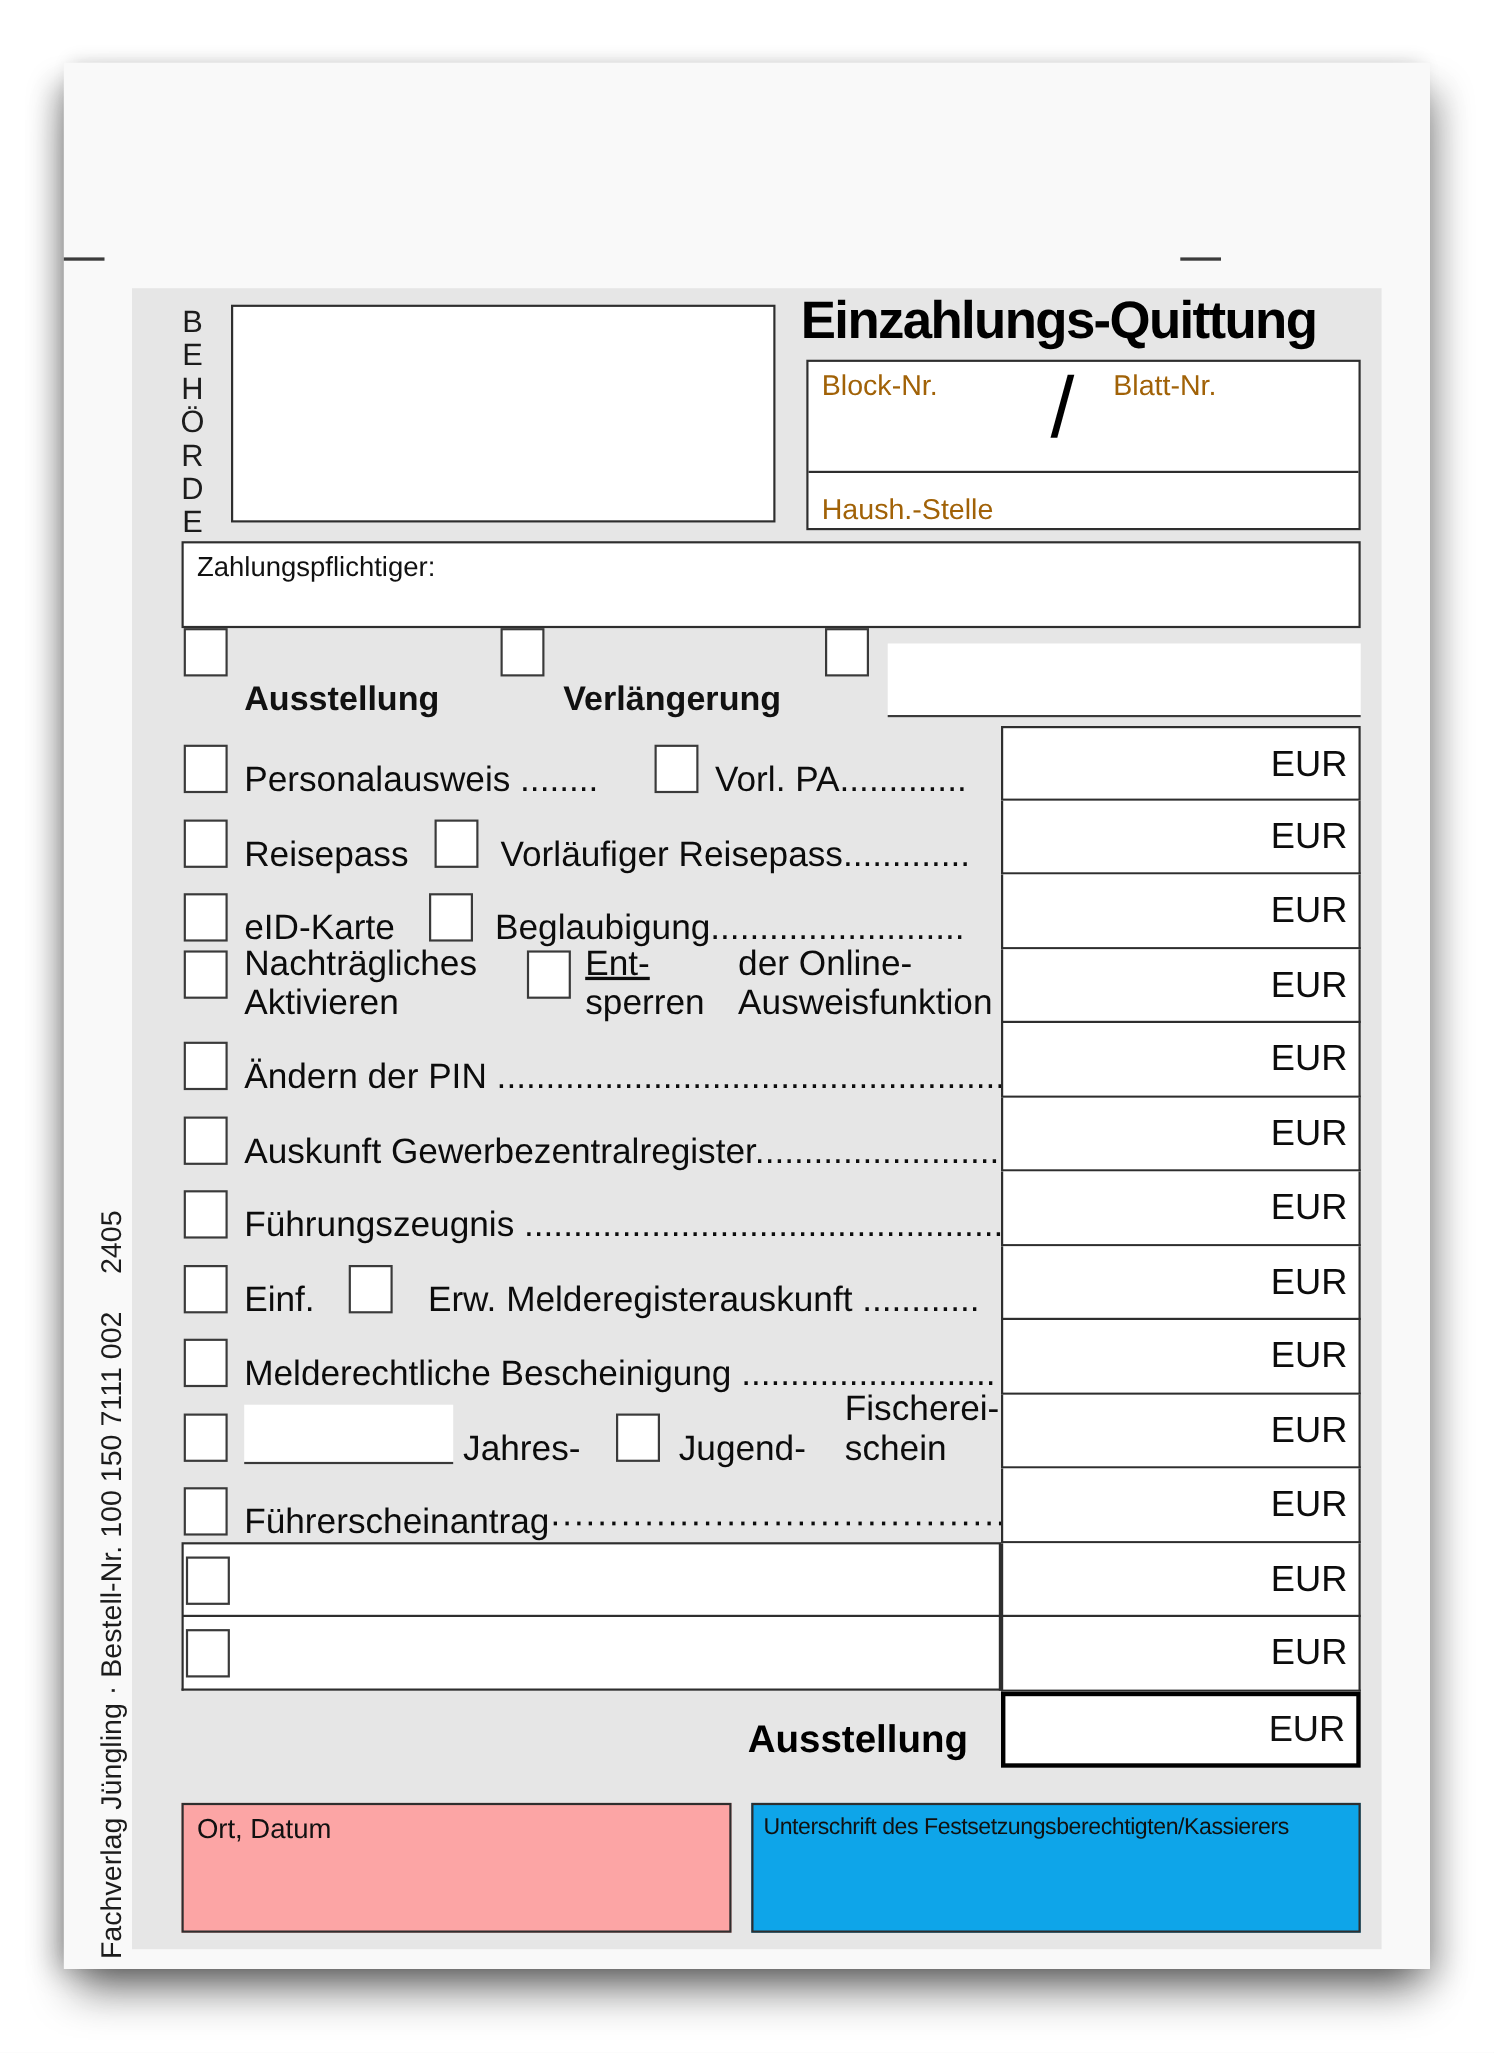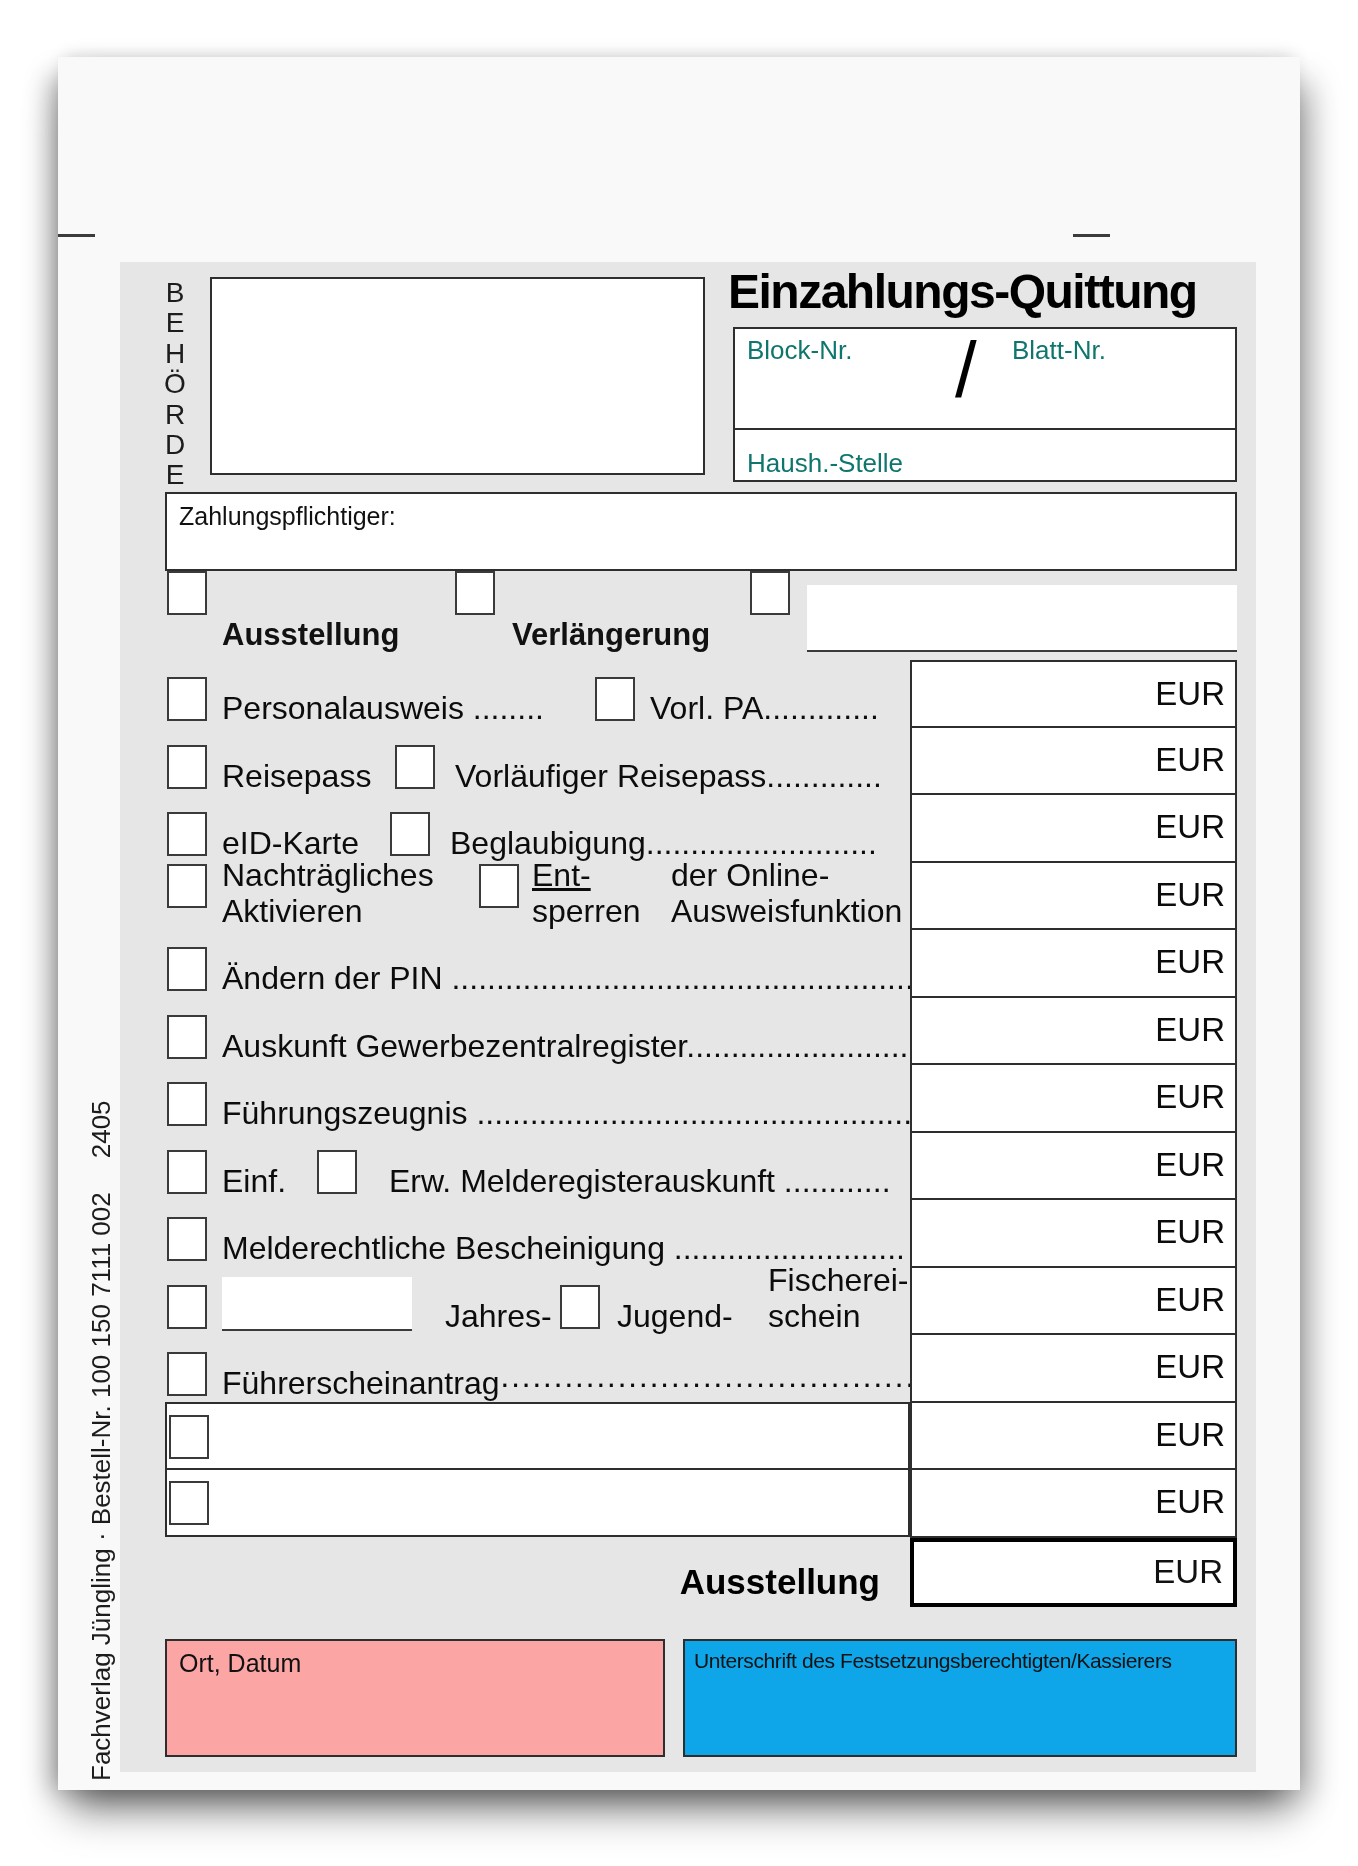--- a/index.html
+++ b/index.html
@@ -16,21 +16,21 @@
   
   .behoerde-letters{position:absolute;left:38px;top:16px;width:34px;text-align:center;
                     font-size:28px;line-height:30.4px;color:#1c1c1c;}
   .behoerde-letters span{display:block;}
   .behoerde-box{position:absolute;left:90px;top:15px;width:495px;height:198px;background:#fff;
                 border:2px solid #2e2e2e;box-sizing:border-box;}
   .title{position:absolute;left:608px;top:2px;width:648px;font-size:48px;font-weight:bold;
          letter-spacing:-1.5px;white-space:nowrap;color:#000;}
   .block-box{position:absolute;left:613px;top:65px;width:504px;height:155px;background:#fff;
              border:2px solid #2e2e2e;box-sizing:border-box;}
-  .block-box .lab{position:absolute;font-size:26px;color:#0f766e;}
+  .block-box .lab{position:absolute;font-size:26px;color:#a16207;}
   .block-label{left:12px;top:6px;}
   .blatt-label{left:277px;top:6px;}
   .slash{position:absolute;left:220px;top:2px;font-size:78px;line-height:1;font-weight:normal;color:#000;}
   .block-divider{position:absolute;left:0;right:0;top:99px;height:2px;background:#2e2e2e;}
   .haush-label{left:12px;top:119px;font-size:25px;}
 
   .zahl-box{position:absolute;left:45px;top:230px;width:1072px;height:79px;background:#fff;
             border:2px solid #2e2e2e;box-sizing:border-box;text-align:center;}
   .zahl-box .lab{position:absolute;left:12px;top:8px;font-size:25px;}
 
@@ -193,21 +193,21 @@
     <div class="frow r8">
       <span class="cb" style="left:2px;"></span>
       <span class="lbl" style="left:57px;">Einf.</span>
       <span class="cb" style="left:152px;"></span>
       <span class="lbl" style="left:224px;">Erw. Melderegisterauskunft ............</span>
     </div>
 
     <div class="frow r10">
       <span class="cb" style="left:2px;"></span>
       <span class="ufield"></span>
-      <span class="lbl" style="left:280px;">Jahres-</span>
+      <span class="lbl" style="left:256px;">Jahres-</span>
       <span class="cb" style="left:395px;"></span>
       <span class="lbl" style="left:452px;">Jugend-</span>
       <span class="lbl line1" style="left:603px;bottom:36px;">Fischerei-</span>
       <span class="lbl" style="left:603px;">schein</span>
     </div>
 
     <div class="frow r11">
       <span class="cb" style="left:2px;"></span>
       <span class="lbl" style="left:57px;"><span>Führerscheinantrag</span><span>·······················································</span></span>
     </div>

